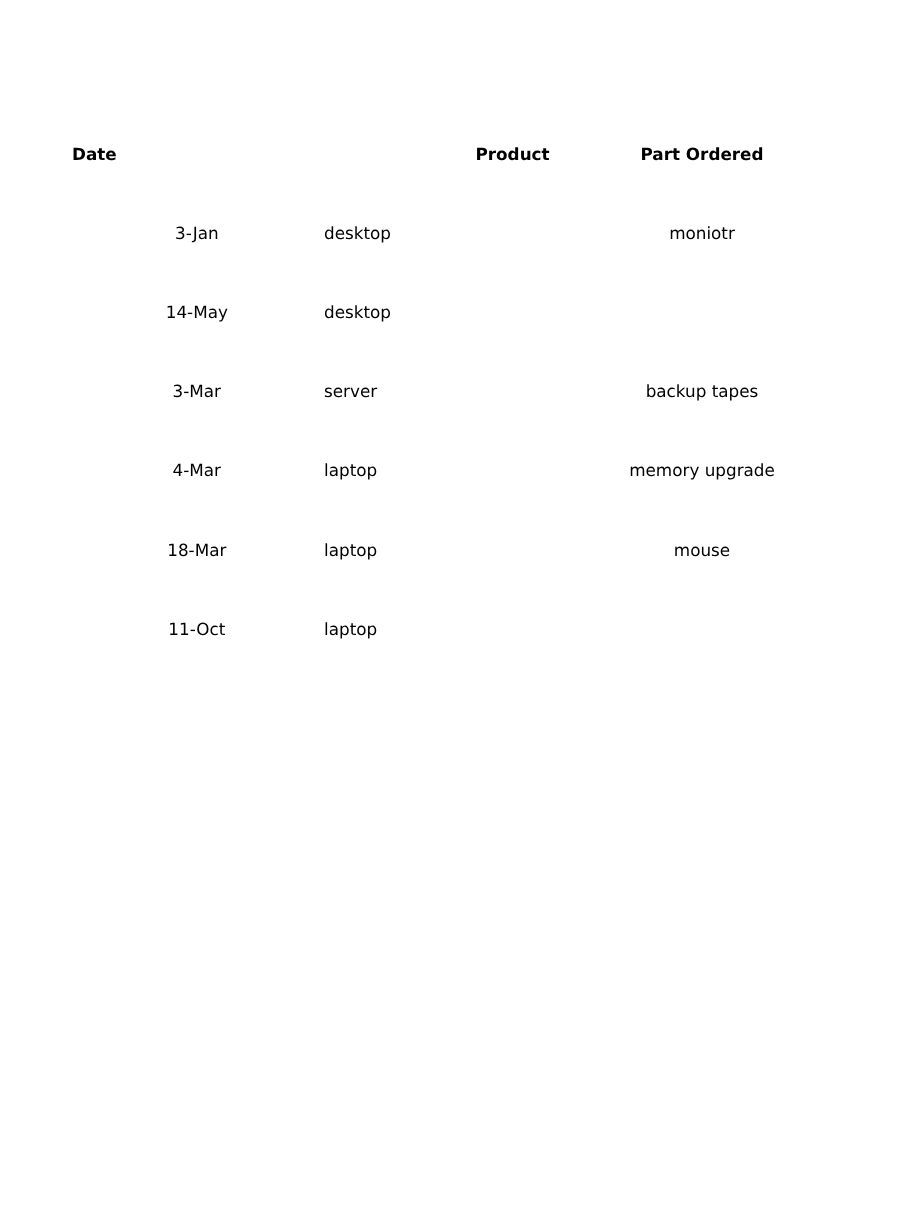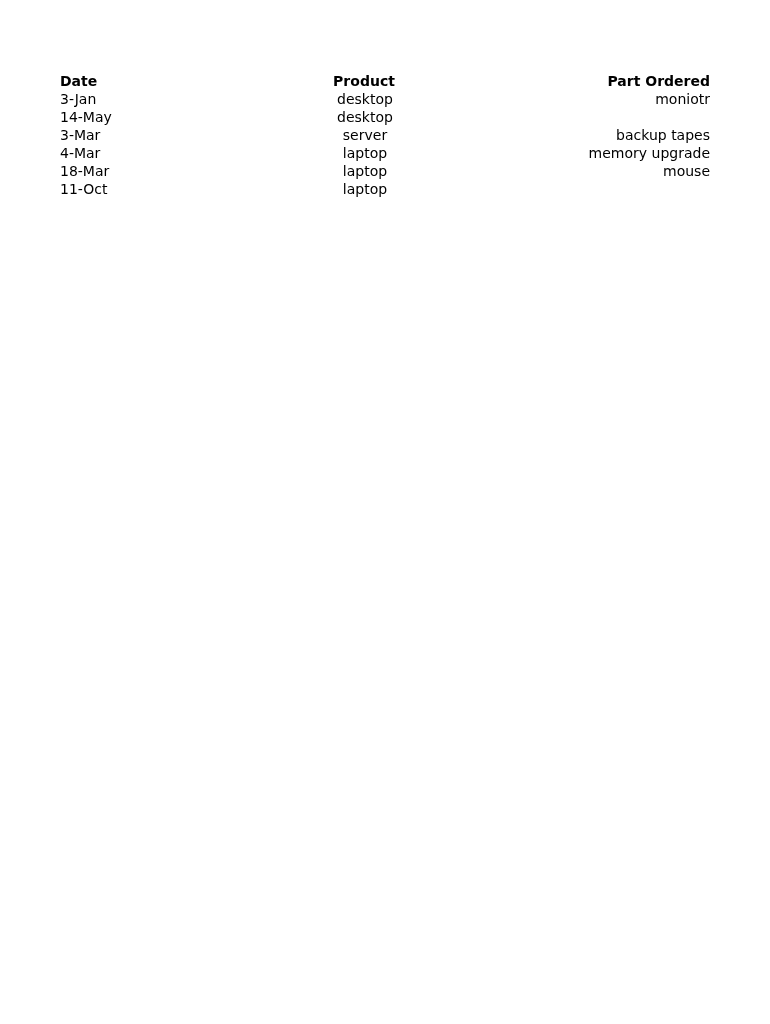--- a/index.html
+++ b/index.html
@@ -9,37 +9,38 @@
       font-size: 14px;
       color: #000;
       padding-top: 72px;
       padding-left: 60px;
     }
     .sheet { position: relative; }
     .row {
       display: flex;
       line-height: 18px;
       height: 18px;
+      margin-top: 48px;
     }
     .col-date {
       width: 210px;
-      text-align: left;
+      text-align: center;
       padding-right: 2px;
     }
     .col-product {
       width: 190px;
-      text-align: center;
+      text-align: left;
     }
     .col-part {
       width: 250px;
-      text-align: right;
+      text-align: center;
     }
     .hdr { font-weight: 700; }
     .hdr .col-date { text-align: left; }
-    .hdr .col-product { text-align: center; padding-right: 2px; }
+    .hdr .col-product { text-align: right; padding-right: 2px; }
   </style>
 </head>
 <body>
 
 <div class="sheet">
   <div class="row hdr">
     <div class="col-date">Date</div>
     <div class="col-product">Product</div>
     <div class="col-part">Part Ordered</div>
   </div>

